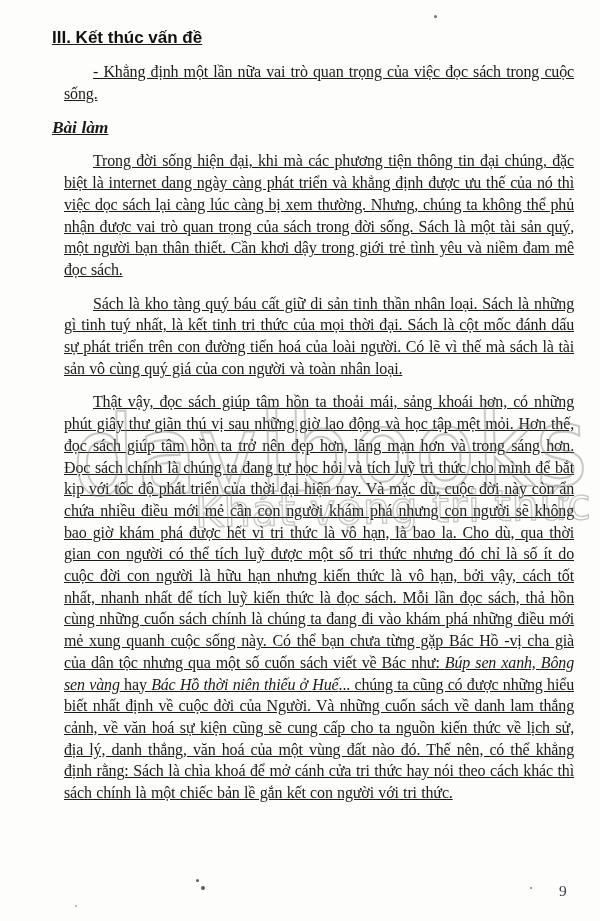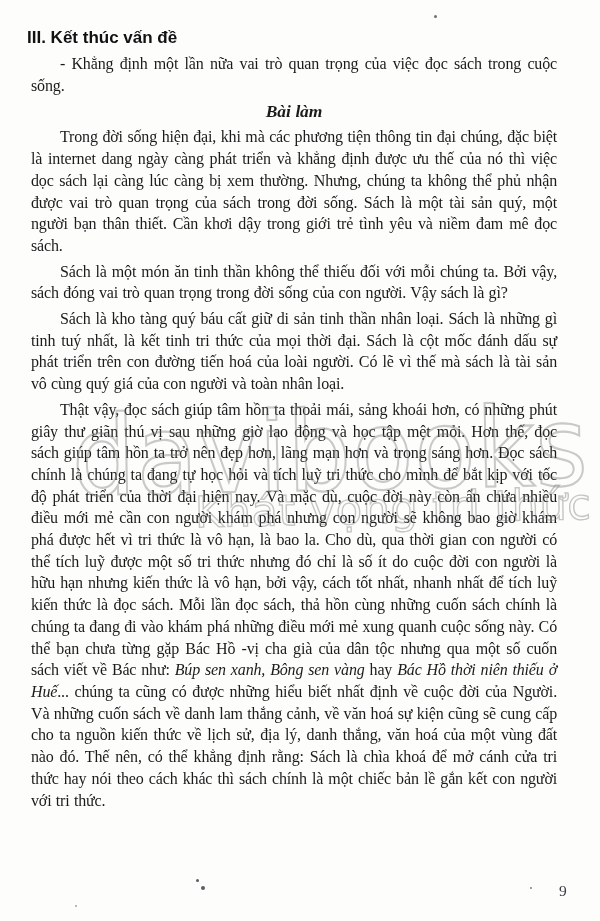--- a/index.html
+++ b/index.html
@@ -4,35 +4,35 @@
 <style>
   html,body{margin:0;padding:0;}
   body{width:600px;height:921px;background:#ffffff;}
   .page{
     position:relative;width:600px;height:921px;overflow:hidden;
     background:#fdfdfc;
     font-family:"Liberation Serif", serif;
     color:#1b1b1b;
   }
   .content{
-    position:absolute;left:27px;top:27px;width:534px;z-index:1;
+    position:absolute;left:52px;top:27px;width:534px;z-index:1;text-decoration:underline;
   }
   .heading{
     font-family:"Liberation Sans", sans-serif;
     font-weight:bold;font-size:17px;line-height:22px;margin:0;
     color:#111;
   }
   .para{
-    margin:4px;font-size:16px;line-height:21.7px;
+    margin:12px;font-size:16px;line-height:21.7px;
     text-align:justify;text-indent:29px;letter-spacing:-0.15px;
     word-spacing:0.5px;
   }
   .essay-title{
     margin:0;font-size:17.5px;line-height:22px;font-weight:bold;
-    font-style:italic;text-align:center;text-indent:0;
+    font-style:italic;text-indent:0;
   }
   .it{font-style:italic;}
   
   .watermark{
     position:absolute;left:0;top:0;width:600px;height:921px;
     pointer-events:none;z-index:2;
     transform:rotate(-1.2deg);
   }
   .wm-line{
     position:absolute;white-space:nowrap;
@@ -74,21 +74,20 @@
   <div class="content">
     <h3 class="heading">III. Kết thúc vấn đề</h3>
 
     <p class="para">- Khẳng định một lần nữa vai trò quan trọng của việc đọc sách trong cuộc sống.</p>
 
 
     <p class="para essay-title">Bài làm</p>
 
     <p class="para">Trong đời sống hiện đại, khi mà các phương tiện thông tin đại chúng, đặc biệt là internet dang ngày càng phát triển và khẳng định được ưu thế của nó thì việc dọc sách lại càng lúc càng bị xem thường. Nhưng, chúng ta không thể phủ nhận được vai trò quan trọng của sách trong đời sống. Sách là một tài sản quý, một người bạn thân thiết. Cần khơi dậy trong giới trẻ tình yêu và niềm đam mê đọc sách.</p>
 
-    <p class="para">Sách là một món ăn tinh thần không thể thiếu đối với mỗi chúng ta. Bởi vậy, sách đóng vai trò quan trọng trong đời sống của con người. Vậy sách là gì?</p>
 
     <p class="para">Sách là kho tàng quý báu cất giữ di sản tinh thần nhân loại. Sách là những gì tinh tuý nhất, là kết tinh tri thức của mọi thời đại. Sách là cột mốc đánh dấu sự phát triển trên con đường tiến hoá của loài người. Có lẽ vì thế mà sách là tài sản vô cùng quý giá của con người và toàn nhân loại.</p>
 
 
     <p class="para"><span>Thật vậy, đọc sách giúp tâm hồn ta thoải mái, sảng khoái hơn, có những phút giây thư giãn thú vị sau những giờ lao động và học tập mệt mỏi. Hơn thế, đọc sách giúp tâm hồn ta trở nên đẹp hơn, lãng mạn hơn và trong sáng hơn. Đọc sách chính là chúng ta đang tự học hỏi và tích luỹ tri thức cho mình để bắt kịp với tốc độ phát triển của thời đại hiện nay. Và mặc dù, cuộc đời này còn ẩn chứa nhiều điều mới mẻ cần con người khám phá nhưng con người sẽ không bao giờ khám phá được hết vì tri thức là vô hạn, là bao la. Cho dù, qua thời gian con người có thể tích luỹ được một số tri thức nhưng đó chỉ là số ít do cuộc đời con người là hữu hạn nhưng kiến thức là vô hạn, bởi vậy, cách tốt nhất, nhanh nhất để tích luỹ kiến thức là đọc sách. Mỗi lần đọc sách, thả hồn cùng những cuốn sách chính là chúng ta đang đi vào khám phá những điều mới mẻ xung quanh cuộc sống này. Có thể bạn chưa từng gặp Bác Hồ -vị cha già của dân tộc nhưng qua một số cuốn sách viết về Bác như: </span><span class="it">Búp sen xanh, Bông sen vàng</span><span> hay </span><span class="it">Bác Hồ thời niên thiếu ở Huế</span><span>... chúng ta cũng có được những hiểu biết nhất định về cuộc đời của Người. Và những cuốn sách về danh lam thắng cảnh, về văn hoá sự kiện cũng sẽ cung cấp cho ta nguồn kiến thức về lịch sử, địa lý, danh thắng, văn hoá của một vùng đất nào đó. Thế nên, có thể khẳng định rằng: Sách là chìa khoá để mở cánh cửa tri thức hay nói theo cách khác thì sách chính là một chiếc bản lề gắn kết con người với tri thức.</span></p>
   </div>
 
   <div class="watermark">
     <div class="wm-line wm-logo">davibooks</div>
     <div class="wm-line wm-slogan">Khát vọng tri thức</div>

